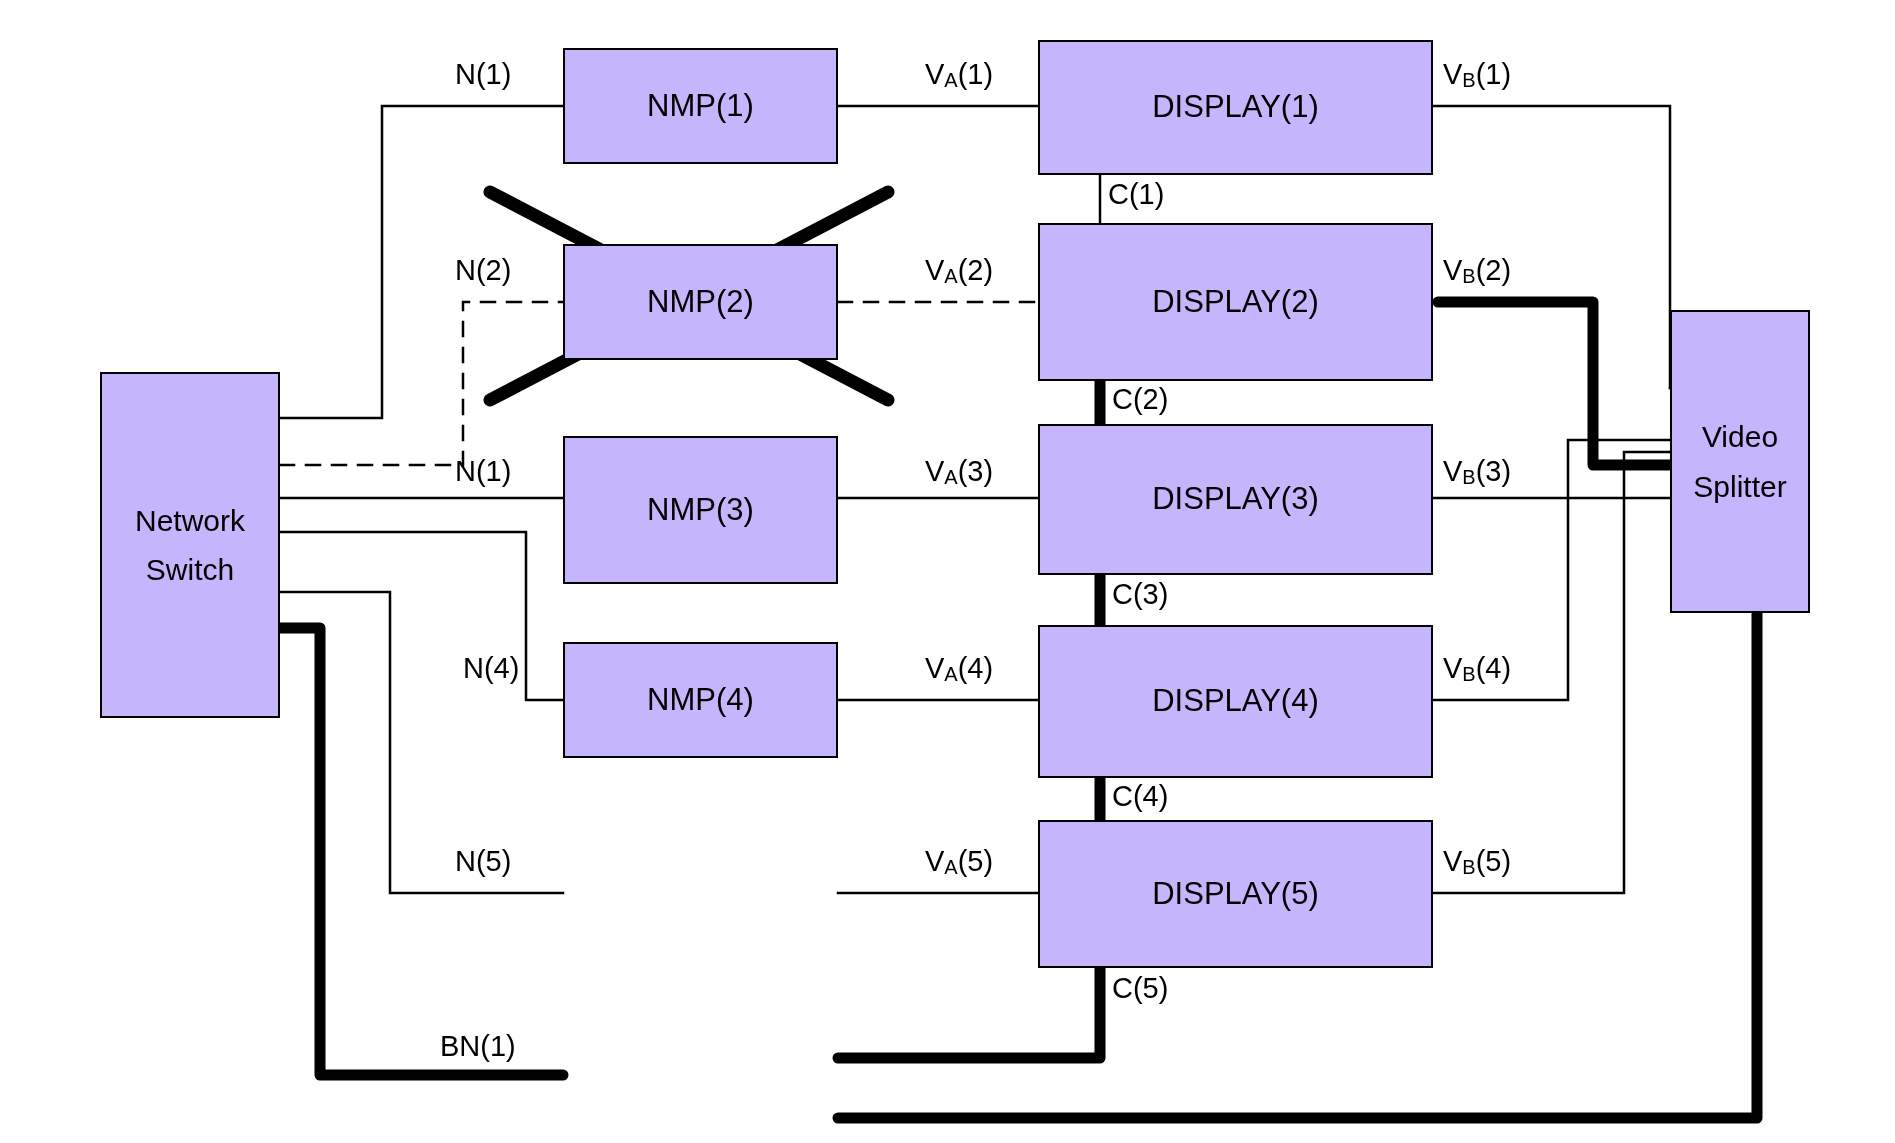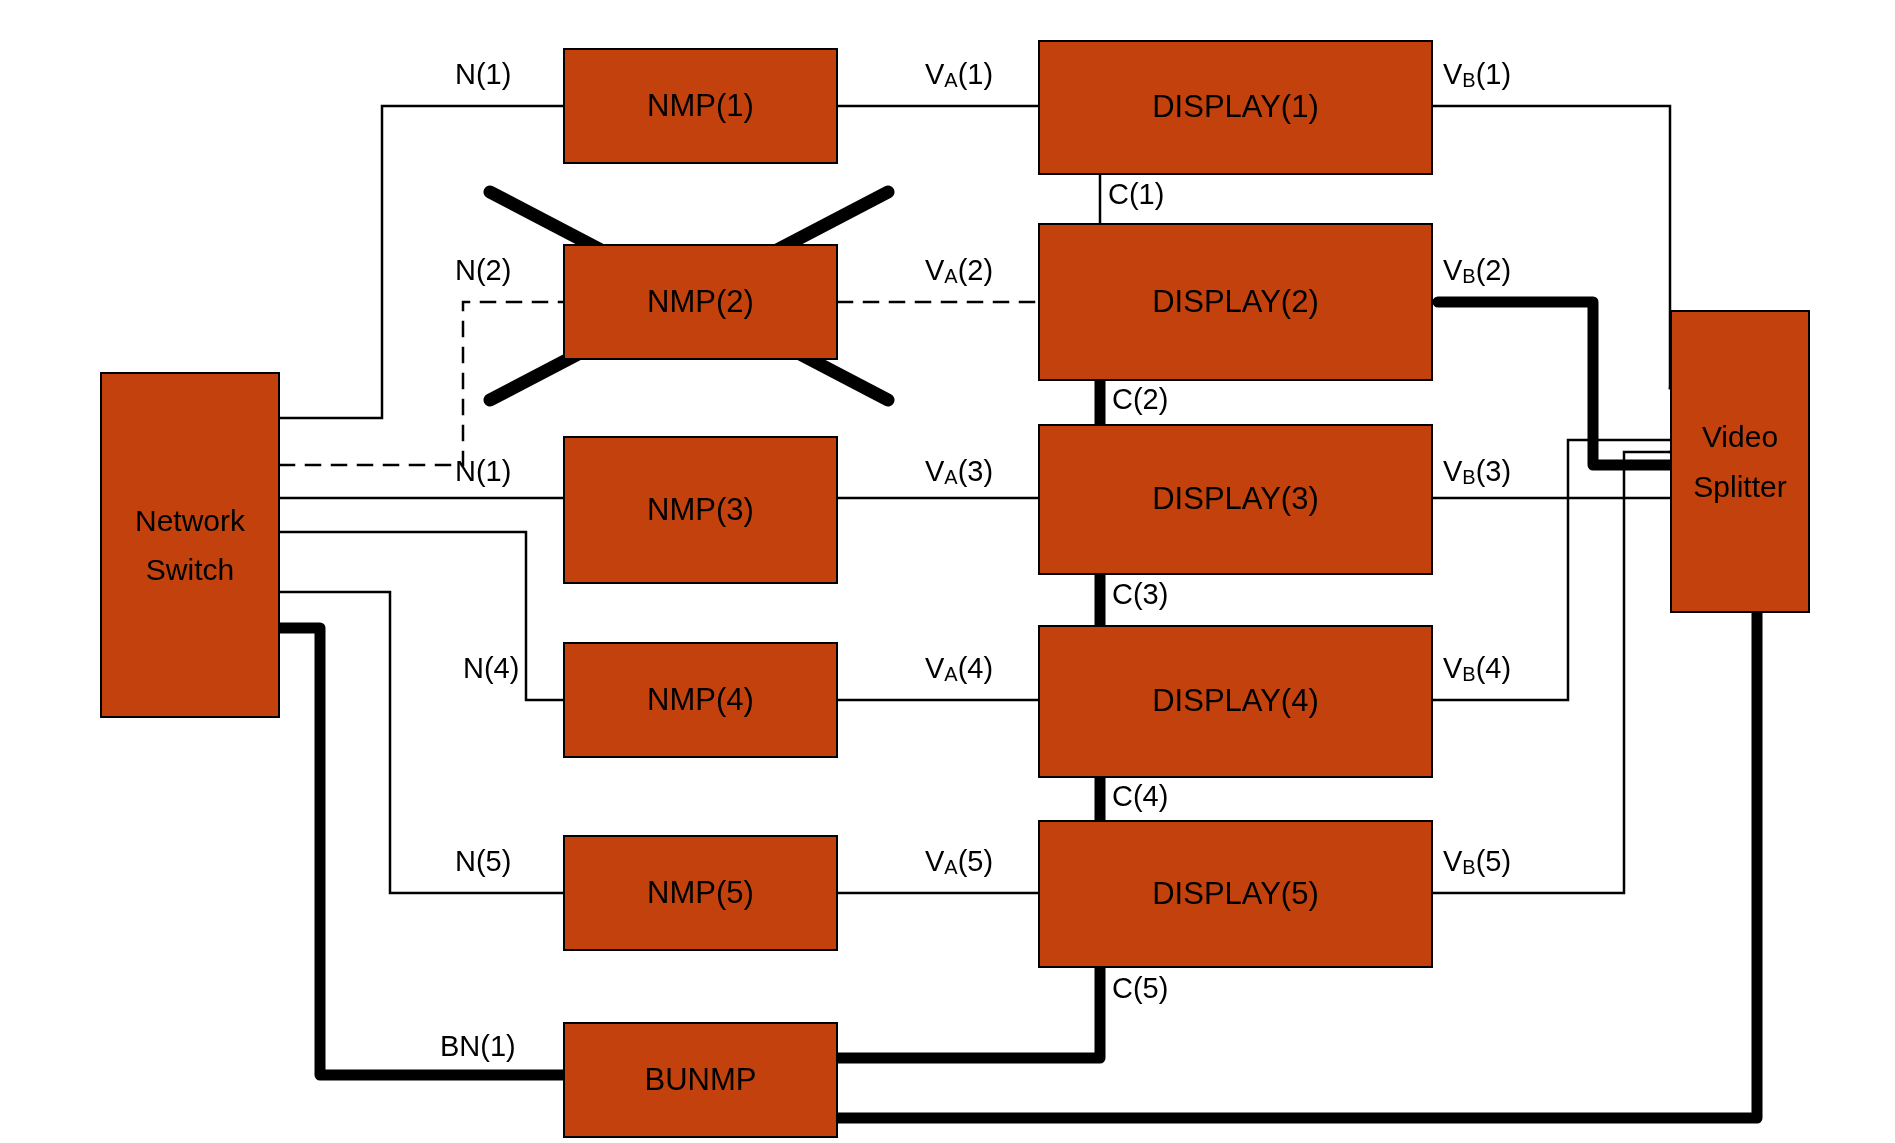--- a/index.html
+++ b/index.html
@@ -19,21 +19,21 @@
   #diagram-svg {
     position: absolute;
     left: 0;
     top: 0;
     width: 1895px;
     height: 1143px;
   }
   .node-box {
     position: absolute;
     border: 2px solid #000000;
-    background: #c2410c;
+    background: #c4b5fd;
     box-sizing: border-box;
     display: flex;
     align-items: center;
     justify-content: center;
     text-align: center;
     font-size: 31px;
     color: #000000;
     line-height: 1.18;
     z-index: 3;
   }
@@ -136,27 +136,21 @@
   </div>
 
   <div class="node-box" style="left:563px; top:436px; width:275px; height:148px;">
     <span>NMP(3)</span>
   </div>
 
   <div class="node-box" style="left:563px; top:642px; width:275px; height:116px;">
     <span>NMP(4)</span>
   </div>
 
-  <div class="node-box" style="left:563px; top:835px; width:275px; height:116px;">
-    <span>NMP(5)</span>
-  </div>
-
-  <div class="node-box" style="left:563px; top:1022px; width:275px; height:116px;">
-    <span>BUNMP</span>
-  </div>
+
 
   <div class="node-box" style="left:1038px; top:40px; width:395px; height:135px;">
     <span>DISPLAY(1)</span>
   </div>
 
   <div class="node-box" style="left:1038px; top:223px; width:395px; height:158px;">
     <span>DISPLAY(2)</span>
   </div>
 
   <div class="node-box" style="left:1038px; top:424px; width:395px; height:151px;">

